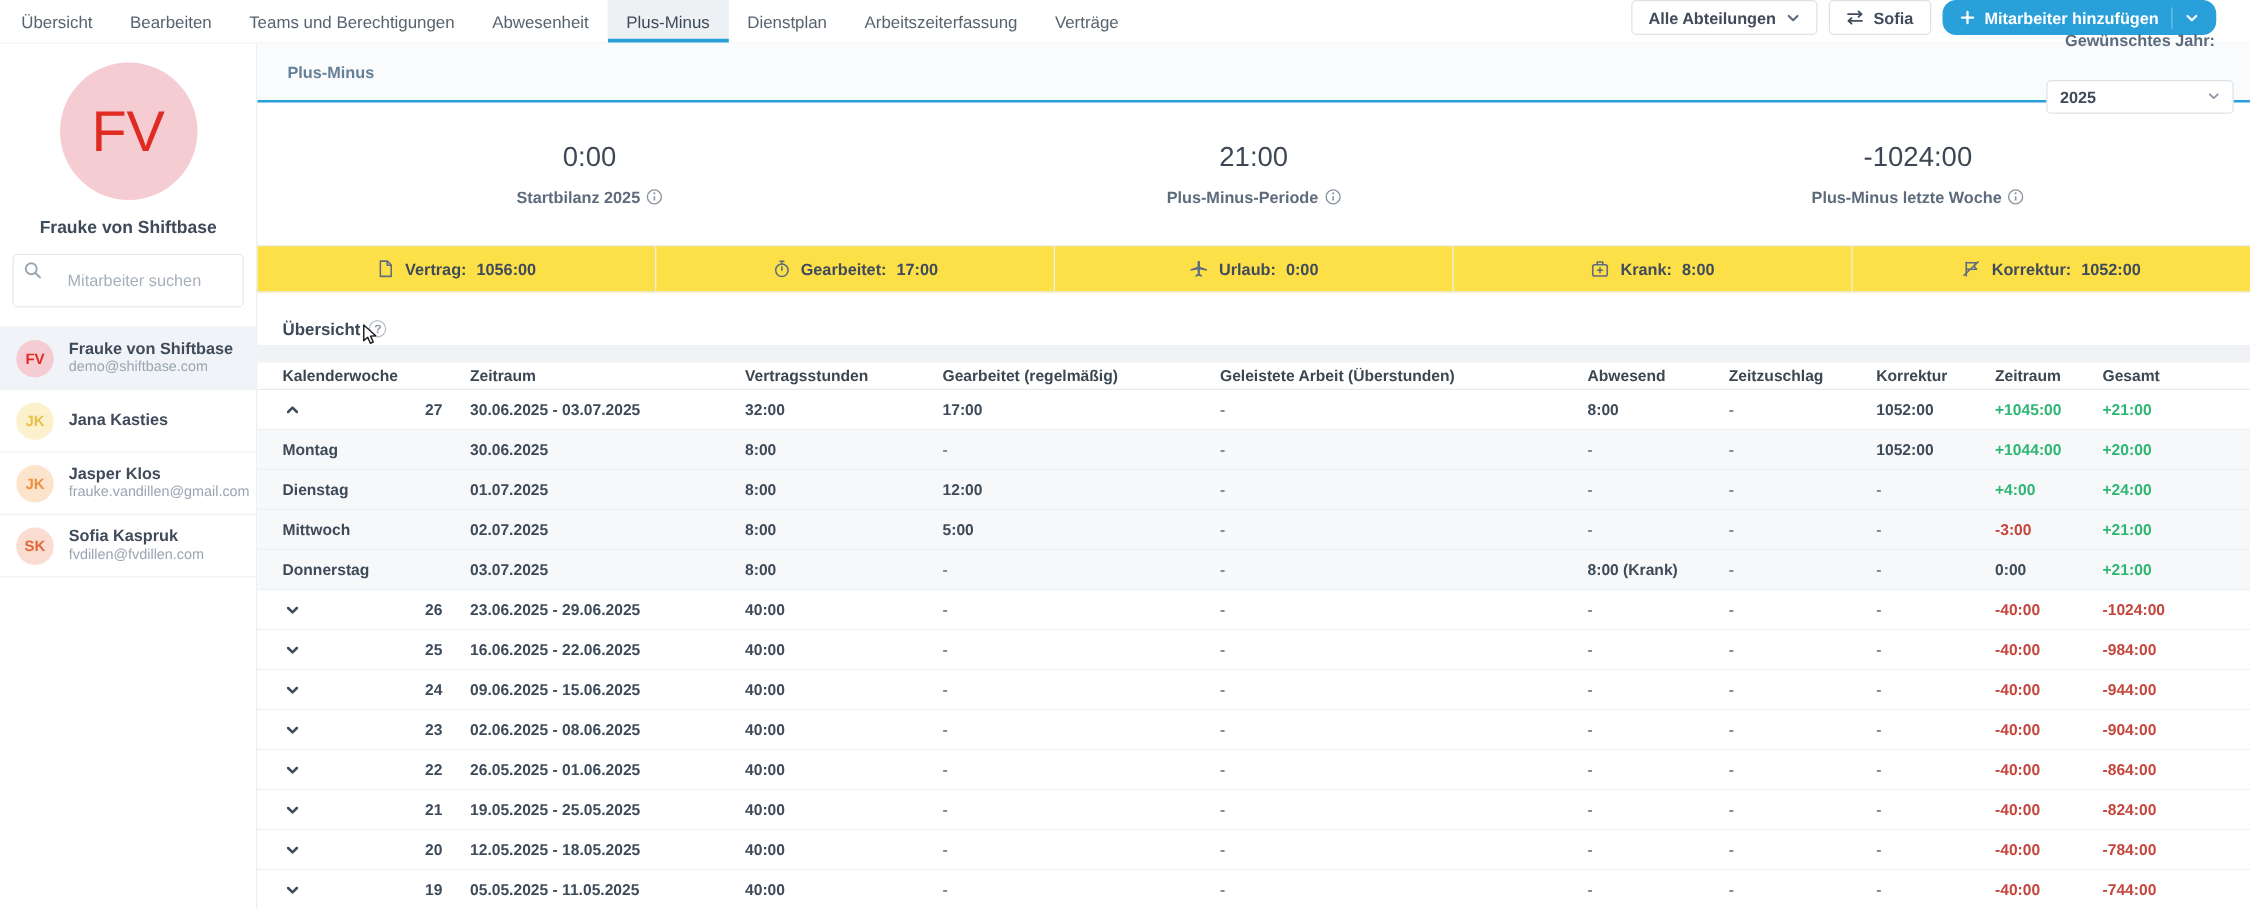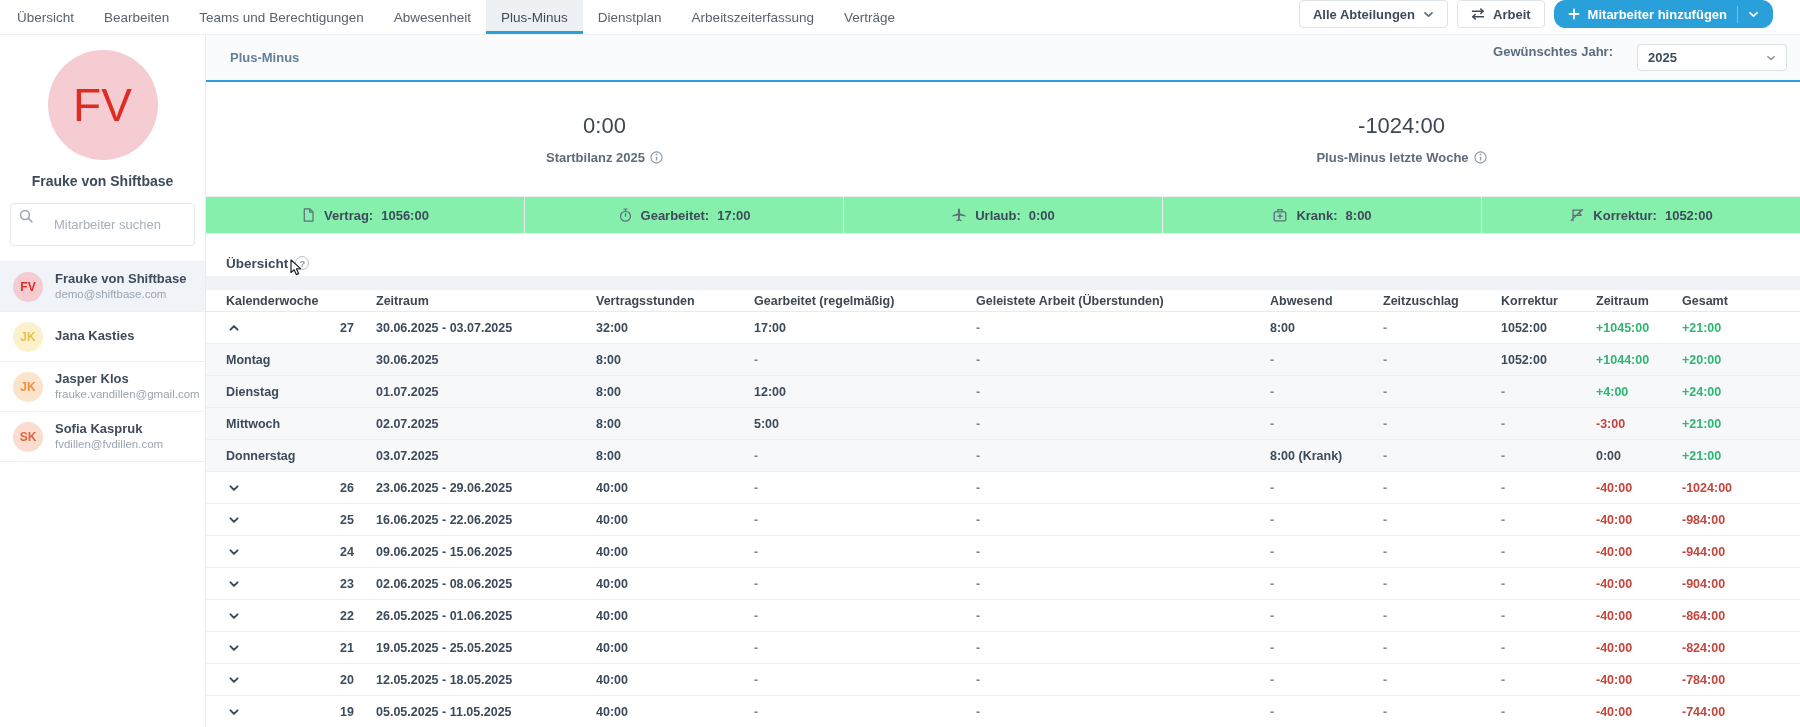--- a/index.html
+++ b/index.html
@@ -47,33 +47,33 @@
   .emp-avatar { width:30px; height:30px; border-radius:50%; display:flex; align-items:center;
                 justify-content:center; font-size:12px; font-weight:700; flex:none; }
   .emp-name { font-size:13px; font-weight:600; color:#3f4b5b; line-height:1.25; }
   .emp-email { font-size:11.5px; color:#9aa5b1; line-height:1.25; }
 
   
   .main { position:absolute; left:206px; top:35px; right:0; bottom:0; background:#fff; }
   .crumbbar { height:47px; background:#fafbfc; border-bottom:2px solid var(--accent);
               display:flex; align-items:center; justify-content:space-between; padding:0 13px 0 24px; }
   .crumb { font-size:13px; font-weight:600; color:#647f98; cursor:pointer; }
-  .year { display:flex; gap:24px; }
+  .year { display:flex; align-items:center; gap:24px;flex-direction:column; }
   .year-label { font-size:13px; font-weight:600; color:#5b6b7d; }
   .year-select { width:150px; height:27px; border:1px solid #dde3e8; border-radius:4px;
                  background:#fff; display:flex; align-items:center; justify-content:space-between;
                  padding:0 10px; font-size:13px; font-weight:600; color:#3f4b5b; cursor:pointer; }
   .year-select .chev { color:#8a95a3; }
 
   .stats { height:114px; display:flex; }
   .stat { flex:1; display:flex; flex-direction:column; align-items:center; justify-content:center; gap:11px; }
   .stat-value { font-size:22px; color:#3d4754; }
   .stat-label { display:flex; align-items:center; gap:5px; font-size:13px; font-weight:600; color:#5d6b7c; }
 
-  .summarybar { height:38px; background:#86efac; border-top:1px solid #eceef1;
+  .summarybar { height:38px; background:#fde047; border-top:1px solid #eceef1;
                 border-bottom:1px solid #eceef1; display:flex; }
   .sum-item { flex:1; display:flex; align-items:center; justify-content:center; gap:8px;
               font-size:13px; border-left:1px solid #eceef1; }
   .sum-item:first-child { border-left:none; }
   .sum-icon { color:#5f6d7e; }
   .sum-label { font-weight:600; color:#3f4b5b; }
   .sum-value { font-weight:700; color:#3f4b5b; }
 
   .section-title { height:26px; margin-top:16px; display:flex; align-items:center; gap:7px;
                    padding-left:20px; position:relative; }
@@ -141,21 +141,21 @@
     </div>
     <div class="btn">
       <span>
         <svg width="14" height="12" viewBox="0 0 14 12" fill="none" stroke="#3f4b5b" stroke-width="1.5" stroke-linecap="round" stroke-linejoin="round">
           <path d="M1.5 3.3 H12"></path>
             <path d="M9.8 1.1 L12.2 3.3 L9.8 5.5"></path>
           <path d="M12.5 8.7 H2"></path>
             <path d="M4.2 6.5 L1.8 8.7 L4.2 10.9"></path>
         </svg>
       </span>
-      <span>Arbeit</span>
+      <span>Sofia</span>
     </div>
     <div class="btn btn-primary">
       <span>
         <svg width="12" height="12" viewBox="0 0 12 12" stroke="#fff" stroke-width="1.8" stroke-linecap="round">
             <line x1="6" y1="1.5" x2="6" y2="10.5"></line>
             <line x1="1.5" y1="6" x2="10.5" y2="6"></line>
           </svg>
       </span>
       <span>Mitarbeiter hinzufügen</span>
       <span class="vdivider"></span>
@@ -239,20 +239,33 @@
         </span>
       </div>
     </div>
   </div>
 
   <div class="stats" id="stats">
       <div class="stat">
     <div class="stat-value">0:00</div>
     <div class="stat-label">
       <span>Startbilanz 2025</span>
+      <span>
+        <svg width="13" height="13" viewBox="0 0 14 14">
+              <circle cx="7" cy="7" r="6" fill="none" stroke="#8a95a3" stroke-width="1.2"></circle>
+              <line x1="7" y1="6.4" x2="7" y2="10.2" stroke="#8a95a3" stroke-width="1.4"></line>
+              <circle cx="7" cy="3.9" r="0.95" fill="#8a95a3"></circle>
+            </svg>
+      </span>
+    </div>
+  </div>
+      <div class="stat">
+    <div class="stat-value">21:00</div>
+    <div class="stat-label">
+      <span>Plus-Minus-Periode</span>
       <span>
         <svg width="13" height="13" viewBox="0 0 14 14">
               <circle cx="7" cy="7" r="6" fill="none" stroke="#8a95a3" stroke-width="1.2"></circle>
               <line x1="7" y1="6.4" x2="7" y2="10.2" stroke="#8a95a3" stroke-width="1.4"></line>
               <circle cx="7" cy="3.9" r="0.95" fill="#8a95a3"></circle>
             </svg>
       </span>
     </div>
   </div>
       <div class="stat">

